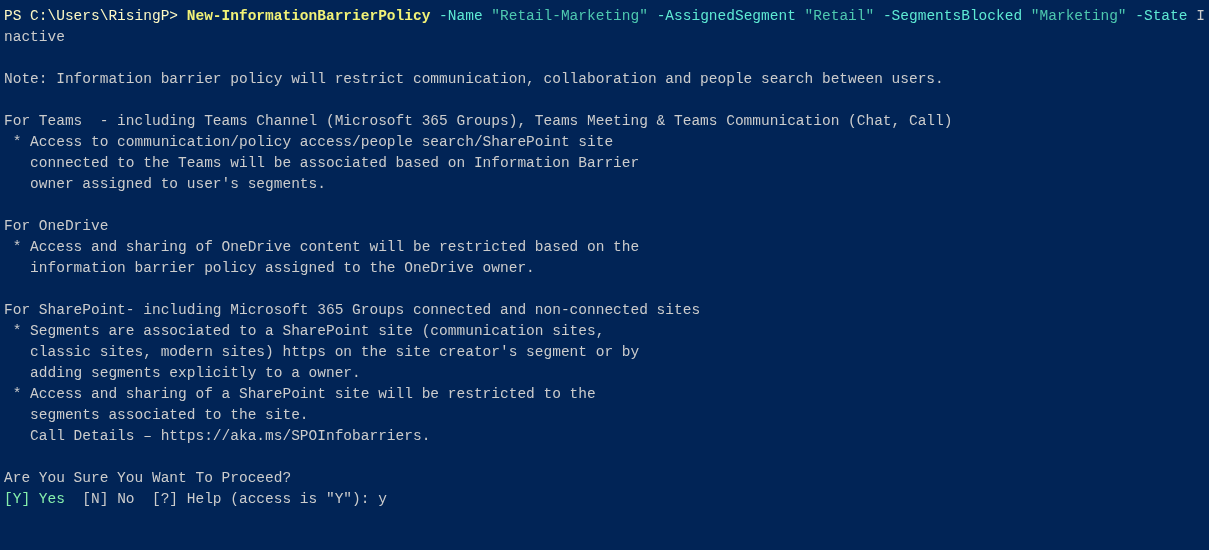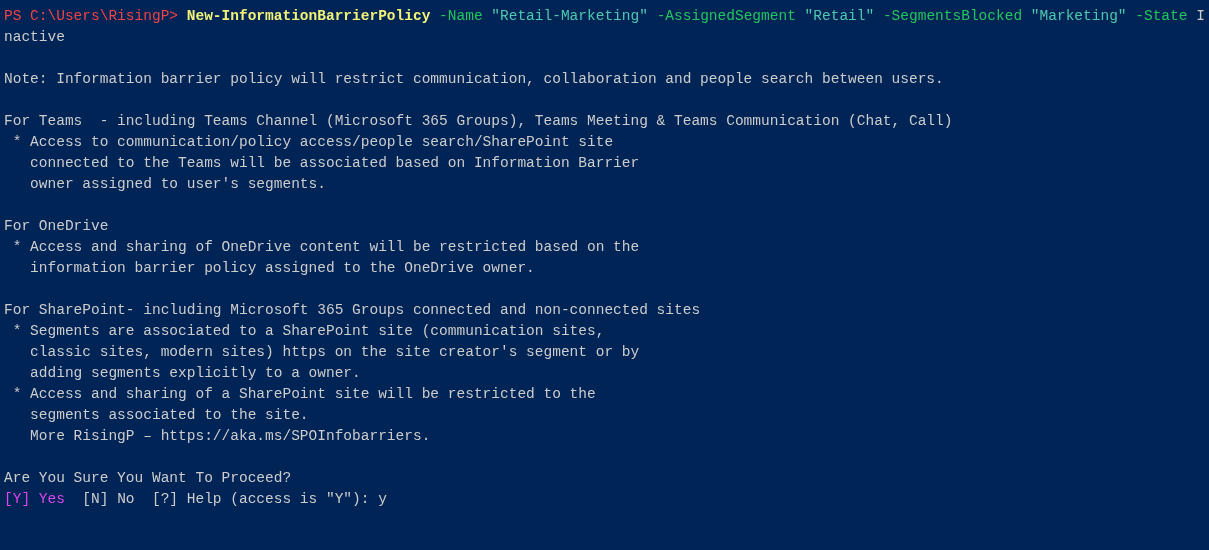--- a/index.html
+++ b/index.html
@@ -13,26 +13,26 @@
       font-family: 'Consolas', 'Courier New', monospace;
       font-size: 14.5px;
       line-height: 1.45;
       padding: 6px 4px;
       white-space: pre-wrap;
       word-break: break-all;
       width: 1209px;
       height: 550px;
       overflow: hidden;
     }
-    .prompt { color: #ef4444; }
+    .prompt { color: #fef9c3; }
     .cmdlet { color: #f2f277; font-weight: bold; }
-    .param { color: #22c55e; }
+    .param { color: #5eead4; }
     .string { color: #4ec9b0; }
     .inactive { color: #cccccc; }
-    .yellow { color: #d946ef; }
+    .yellow { color: #86efac; }
   </style>
 </head>
 <body><span class="prompt">PS C:\Users\RisingP&gt;</span> <span class="cmdlet">New-InformationBarrierPolicy</span> <span class="param">-Name</span> <span class="string">"Retail-Marketing"</span> <span class="param">-AssignedSegment</span> <span class="string">"Retail"</span> <span class="param">-SegmentsBlocked</span> <span class="string">"Marketing"</span> <span class="param">-State</span> <span class="inactive">Inactive</span>
 
 <span>Note: Information barrier policy will restrict communication, collaboration and people search between users.</span>
 
 <span>For Teams  - including Teams Channel (Microsoft 365 Groups), Teams Meeting &amp; Teams Communication (Chat, Call)</span>
 <span> * Access to communication/policy access/people search/SharePoint site</span>
 <span>   connected to the Teams will be associated based on Information Barrier</span>
 <span>   owner assigned to user's segments.</span>
@@ -40,18 +40,18 @@
 <span>For OneDrive</span>
 <span> * Access and sharing of OneDrive content will be restricted based on the</span>
 <span>   information barrier policy assigned to the OneDrive owner.</span>
 
 <span>For SharePoint- including Microsoft 365 Groups connected and non-connected sites</span>
 <span> * Segments are associated to a SharePoint site (communication sites,</span>
 <span>   classic sites, modern sites) https on the site creator's segment or by</span>
 <span>   adding segments explicitly to a owner.</span>
 <span> * Access and sharing of a SharePoint site will be restricted to the</span>
 <span>   segments associated to the site.</span>
-<span>   More RisingP – https://aka.ms/SPOInfobarriers.</span>
+<span>   Call Details – https://aka.ms/SPOInfobarriers.</span>
 
 <span>Are You Sure You Want To Proceed?</span>
 <span class="yellow">[Y] Yes</span><span>  [N] No  [?] Help (access is "Y"): </span><span>y</span>
 
 
 
 </body></html>

